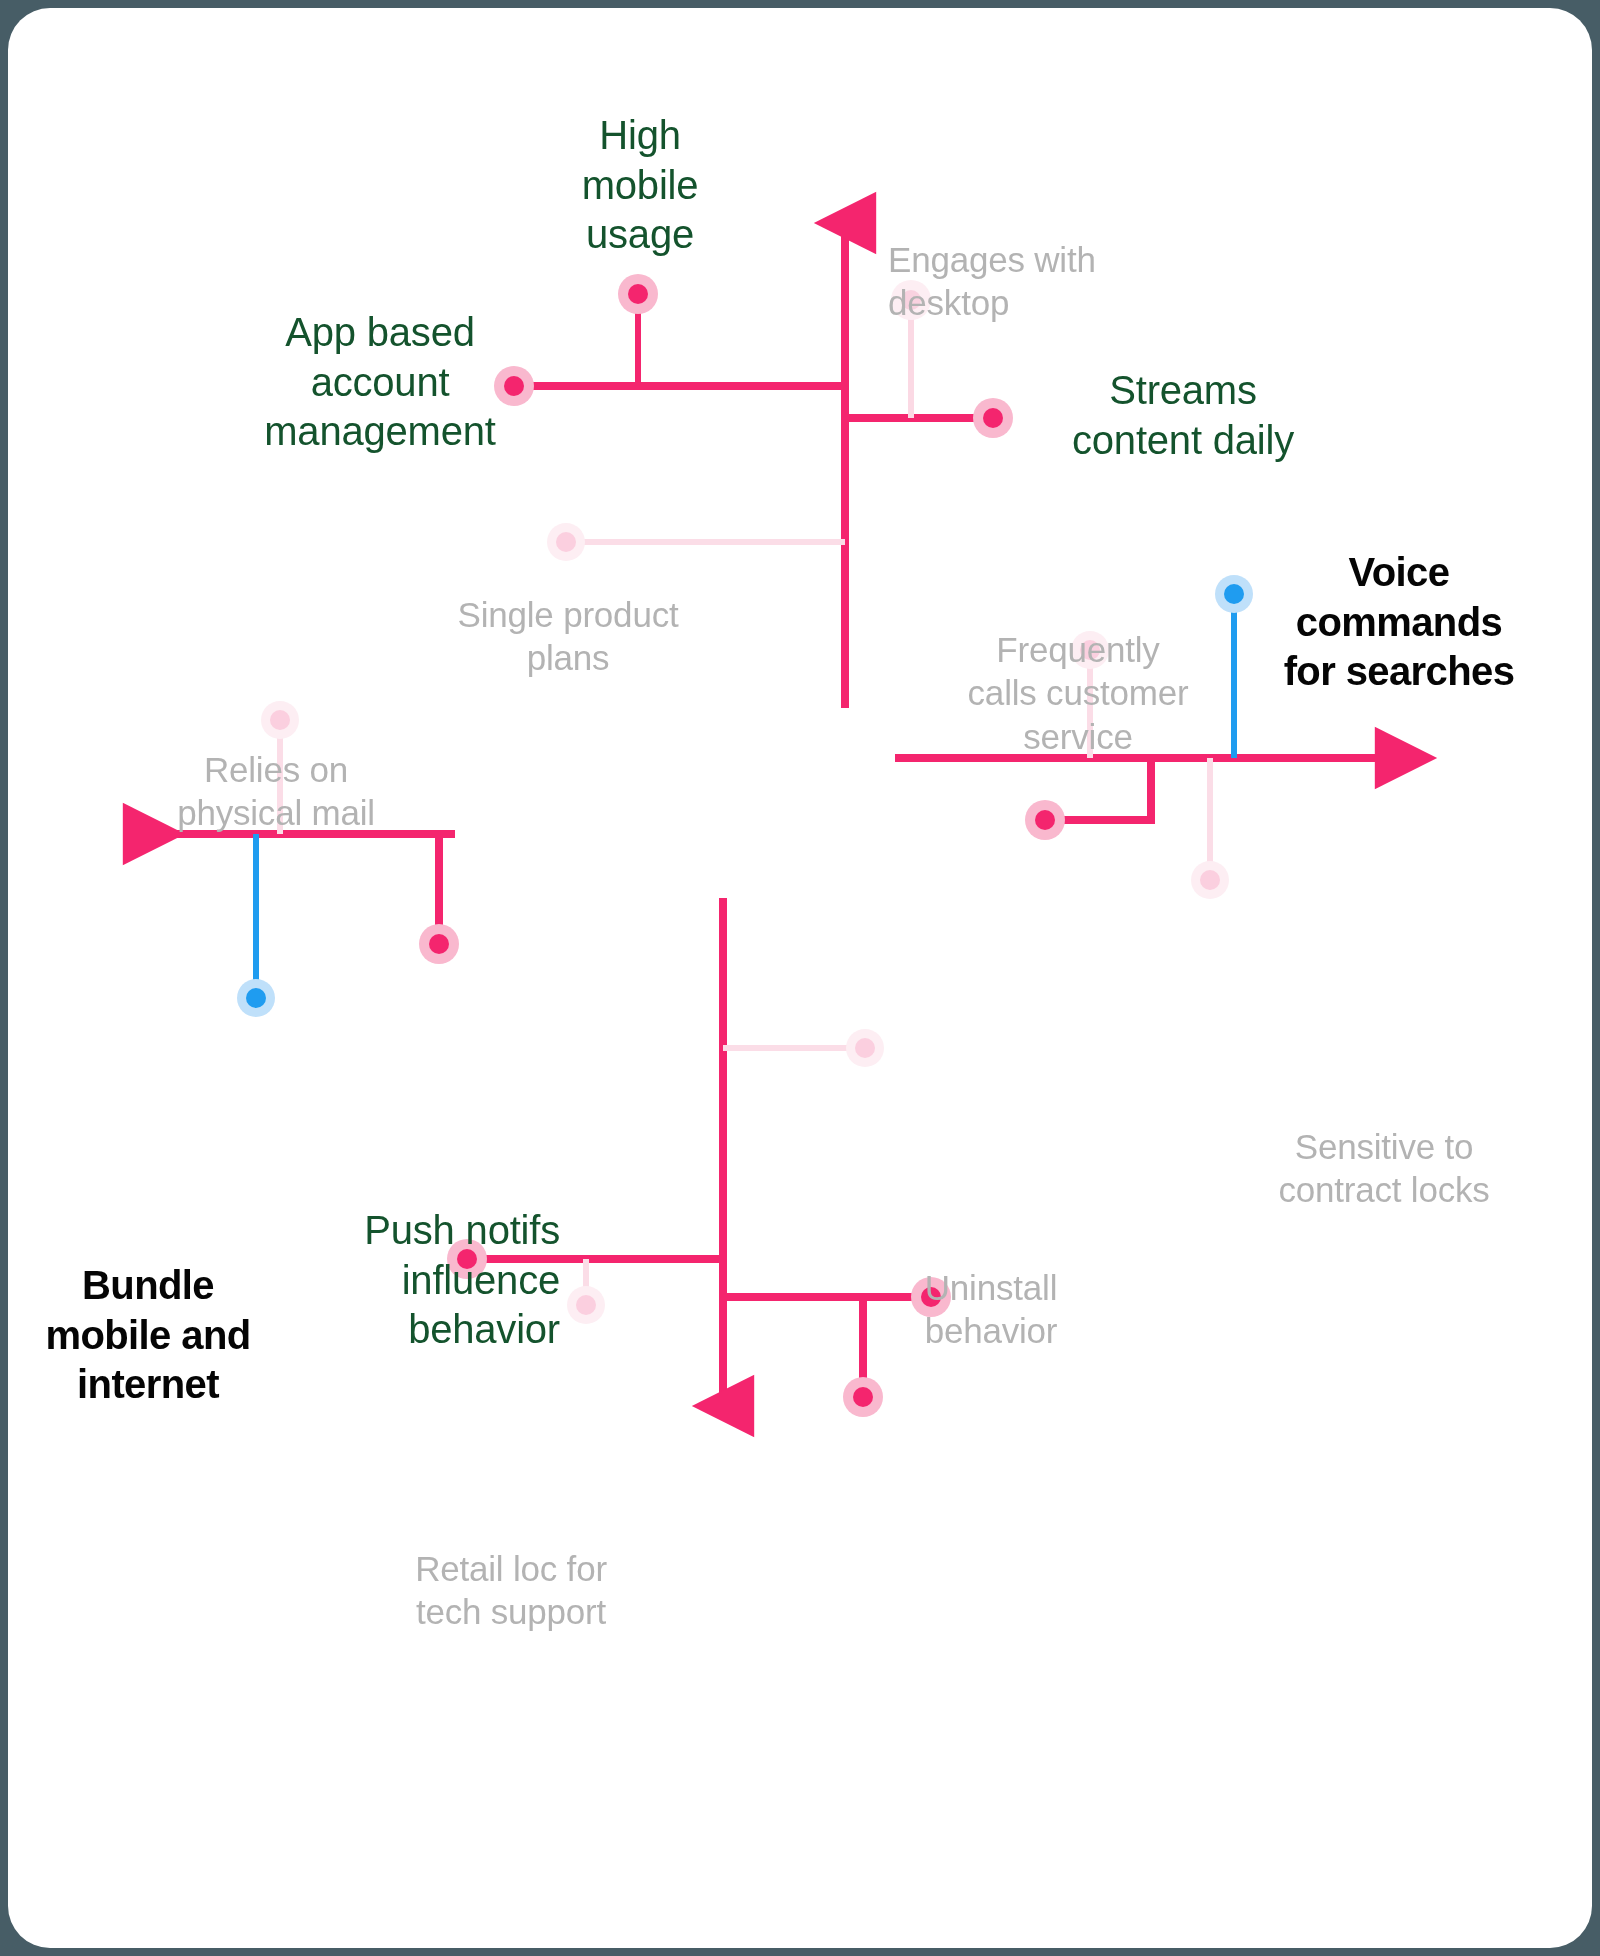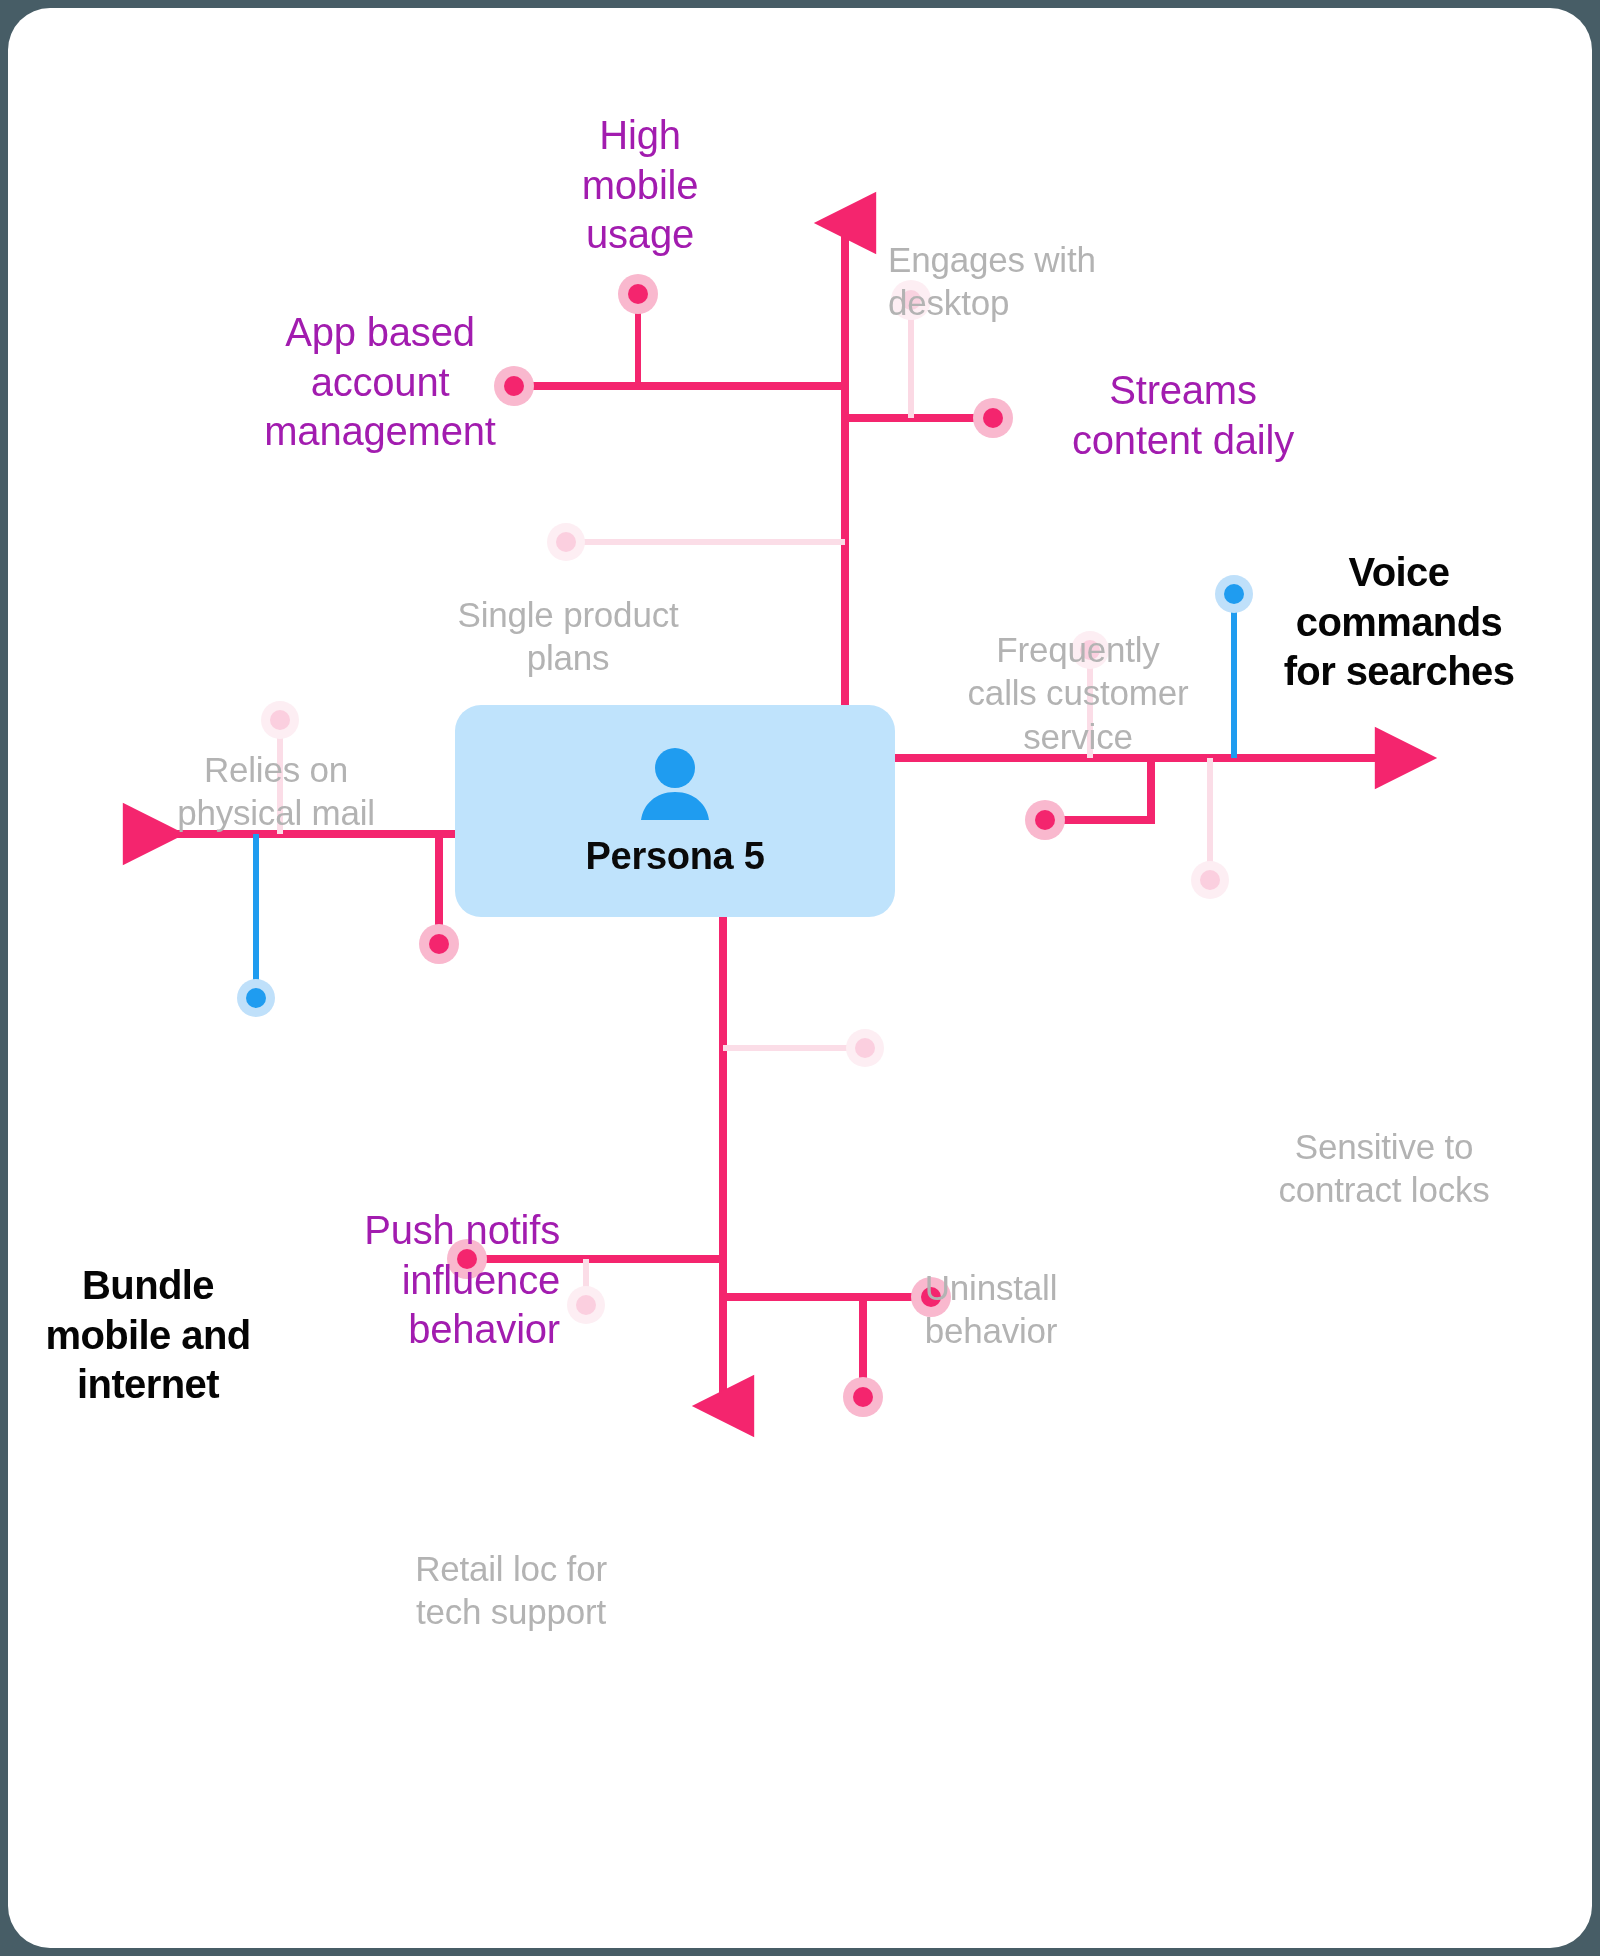--- a/index.html
+++ b/index.html
@@ -22,21 +22,21 @@
     width:1584px;height:1940px;
     display:block;
   }
   .lbl{
     position:absolute;
     text-align:center;
     line-height:1.24;
     white-space:pre-line;
     letter-spacing:-0.2px;
   }
-  .lbl.strong{color:#a21caf;font-weight:400;font-size:40px;}
+  .lbl.strong{color:#14532d;font-weight:400;font-size:40px;}
   .lbl.bold{color:#050505;font-weight:700;font-size:40px;letter-spacing:-0.6px;}
   .lbl.muted{color:#b3b3b3;font-weight:400;font-size:35px;}
   .persona-card{
     position:absolute;
     left:447px;top:697px;
     width:440px;height:212px;
     background:#bfe3fc;
     border-radius:26px;
     display:flex;flex-direction:column;
     align-items:center;justify-content:center;
@@ -178,27 +178,20 @@
       <circle cx="923" cy="1289" r="10" fill="#f4256e"></circle>
     </g>
 
     <g>
       <line x1="855" y1="1289" x2="855" y2="1383" stroke="#f4256e" stroke-width="8"></line>
       <circle cx="855" cy="1389" r="20" fill="#f9b8ce"></circle>
       <circle cx="855" cy="1389" r="10" fill="#f4256e"></circle>
     </g>
   </svg>
 
-  <div class="persona-card">
-    <svg class="persona-icon" viewBox="0 0 76 78">
-      <circle cx="38" cy="21" r="20" fill="#1f9cf0"></circle>
-      <path d="M38 45 C18 45 6 58 4 73 L72 73 C70 58 58 45 38 45 Z" fill="#1f9cf0"></path>
-    </svg>
-    <div class="persona-name">Persona 5</div>
-  </div>
 
   <div class="lbl strong" style="left:512px;top:103px;width:240px;">High
 mobile
 usage</div>
 
   <div class="lbl strong" style="left:222px;top:300px;width:300px;">App based
 account
 management</div>
 
   <div class="lbl muted" style="left:880px;top:230px;width:300px;text-align:left;">Engages with

